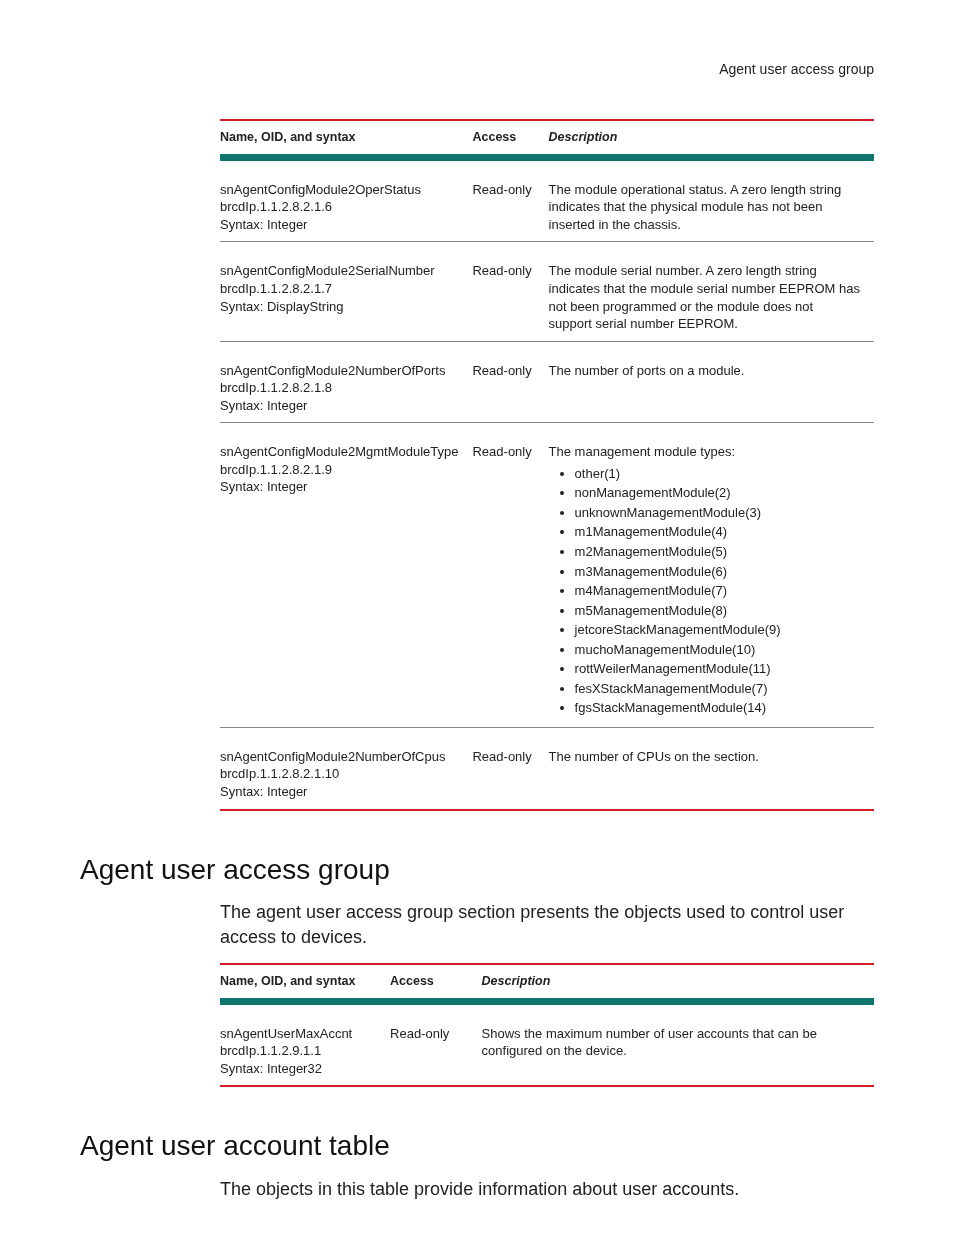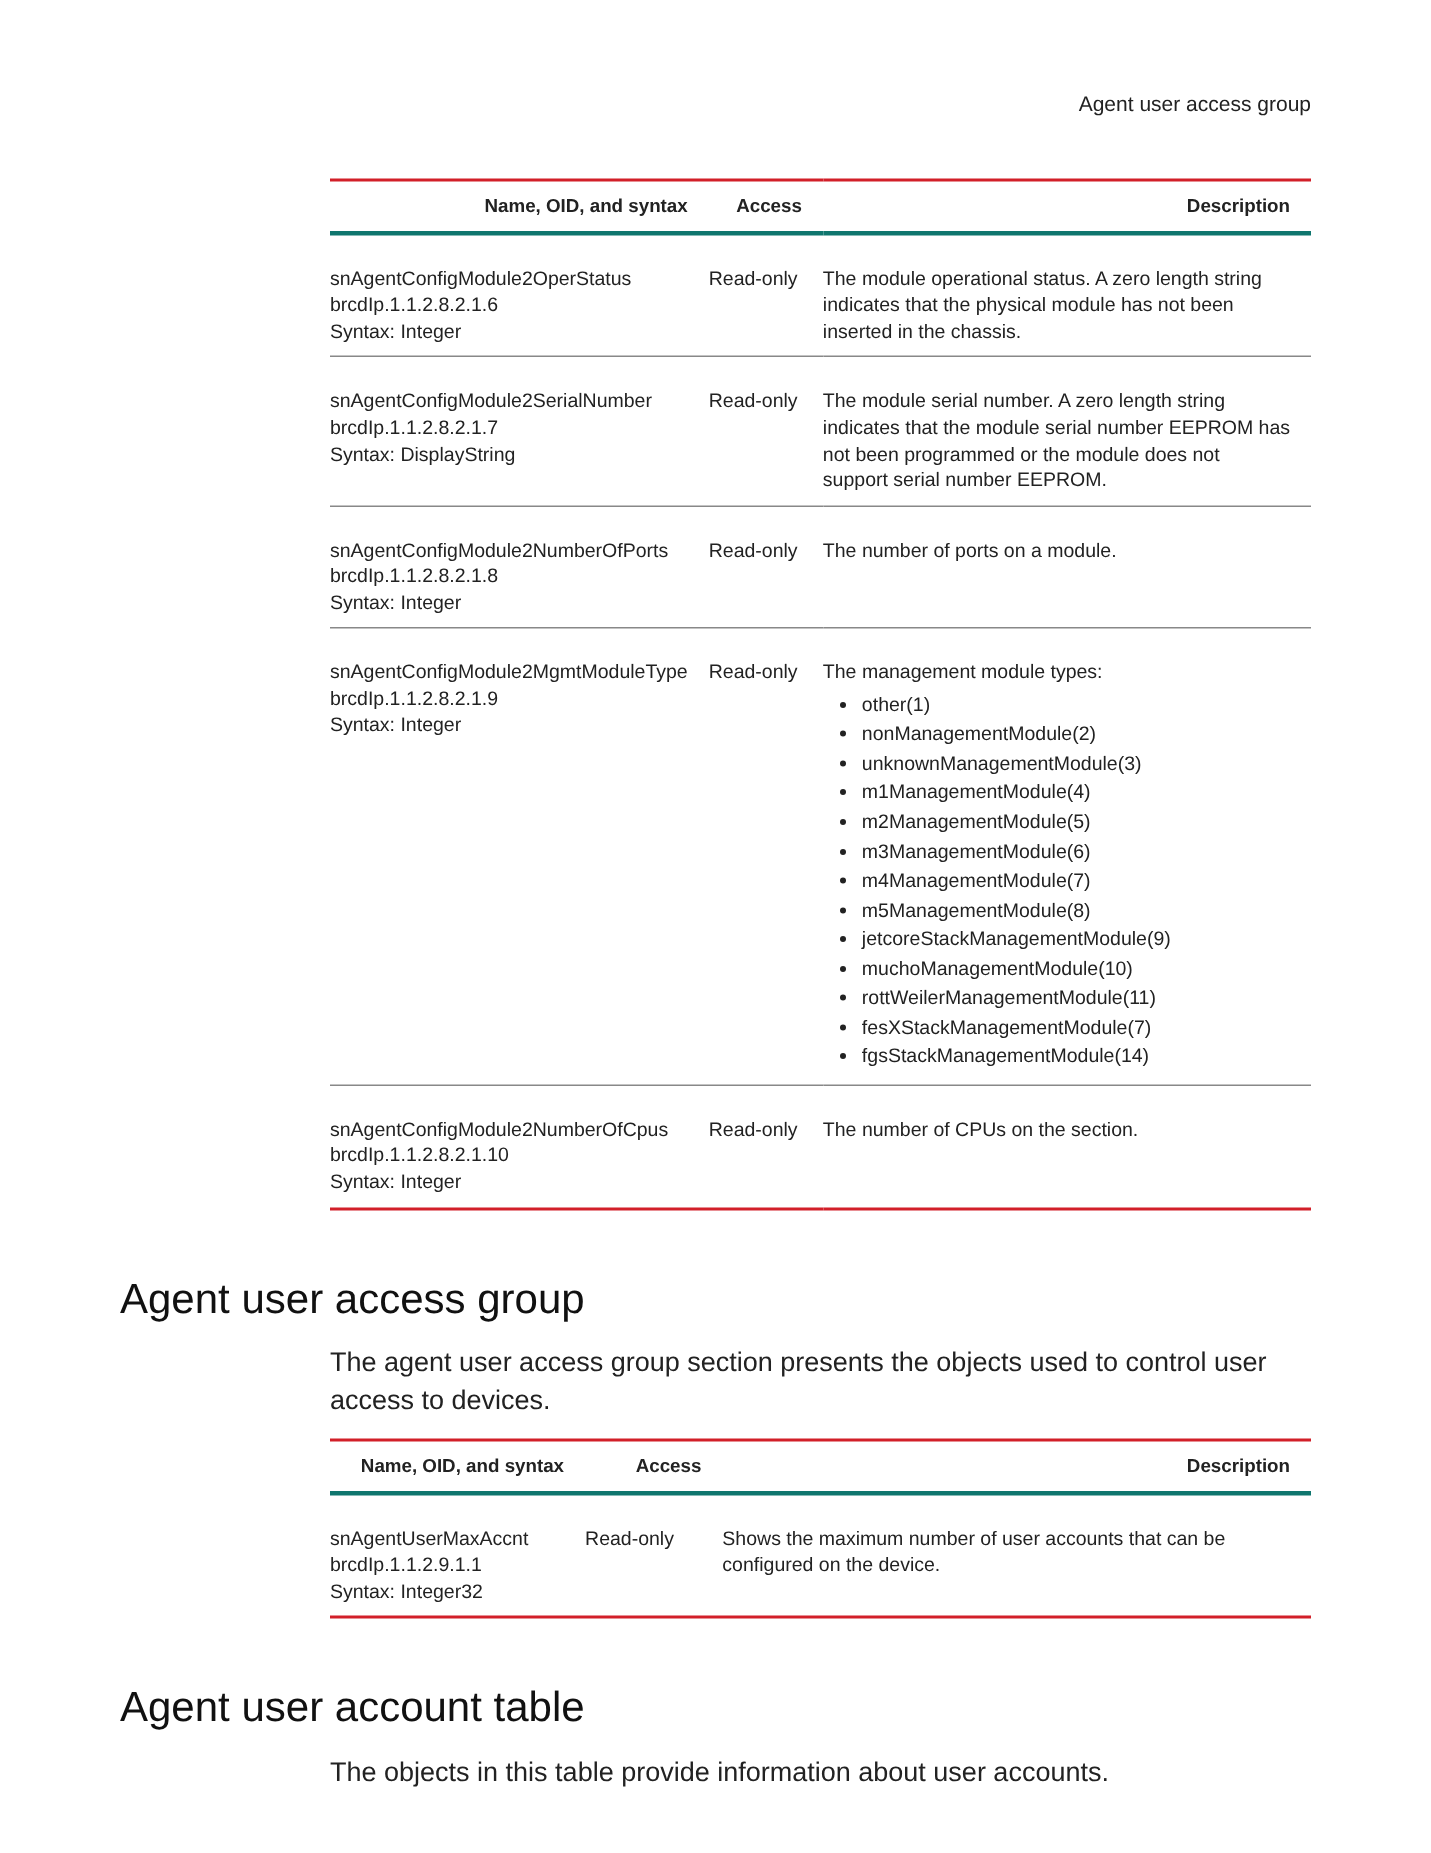--- a/index.html
+++ b/index.html
@@ -22,39 +22,39 @@
     margin-left: 140px;
   }
   table.mib {
     border-collapse: collapse;
     width: 100%;
     border-top: 2px solid #d21f29;
     border-bottom: 2px solid #d21f29;
     margin-bottom: 40px;
   }
   table.mib th {
-    text-align: right;
+    text-align: left;
     font-weight: bold;
     font-size: 12.5px;
     padding: 8px 14px 8px 0;
-    border-bottom: 3px solid #0f766e;
+    border-bottom: 7px solid #0f766e;
     vertical-align: top;
   }
   table.mib td {
     padding: 20px 14px 8px 0;
     border-bottom: 1px solid #888;
     vertical-align: top;
     font-size: 13px;
   }
   table.mib tr:last-child td {
     border-bottom: none;
   }
   .col-name { width: 26%; }
   .col-access { width: 14%; }
-  .col-desc { width: 60%; }
+  .col-desc { width: 60%; font-style: italic; }
   h1 {
     font-family: Arial, Helvetica, sans-serif;
     font-weight: normal;
     font-size: 28px;
     color: #111;
     margin: 30px 0 12px 0;
   }
   p.intro {
     margin: 0 0 14px 0;
     font-size: 18px;

